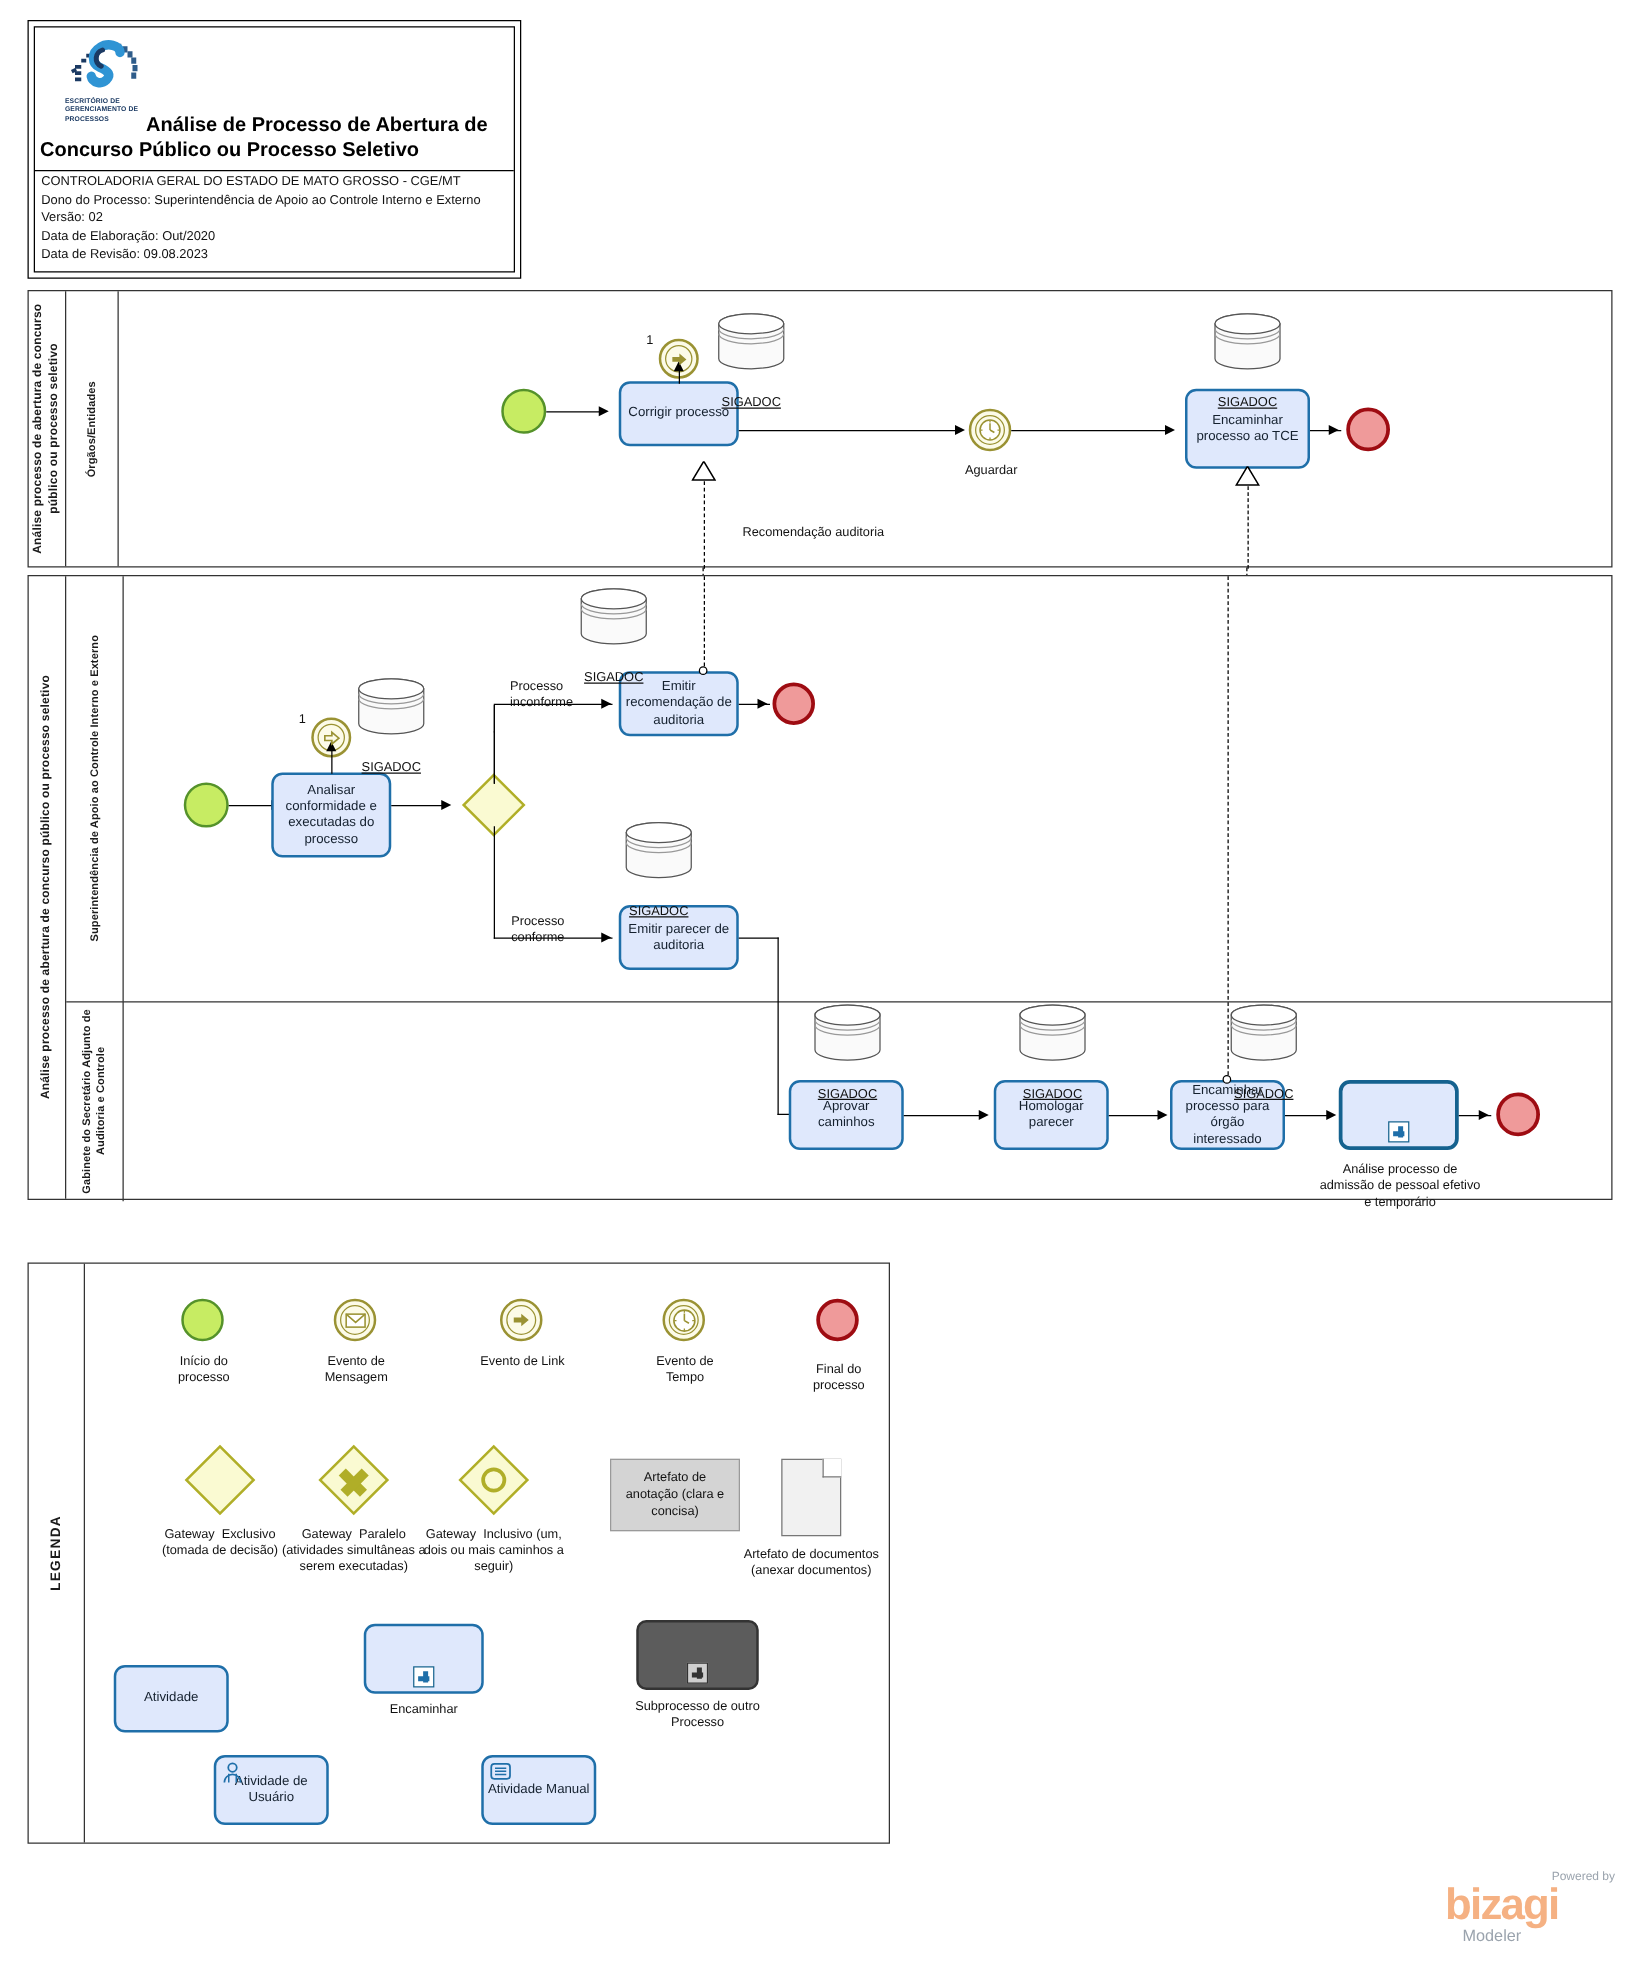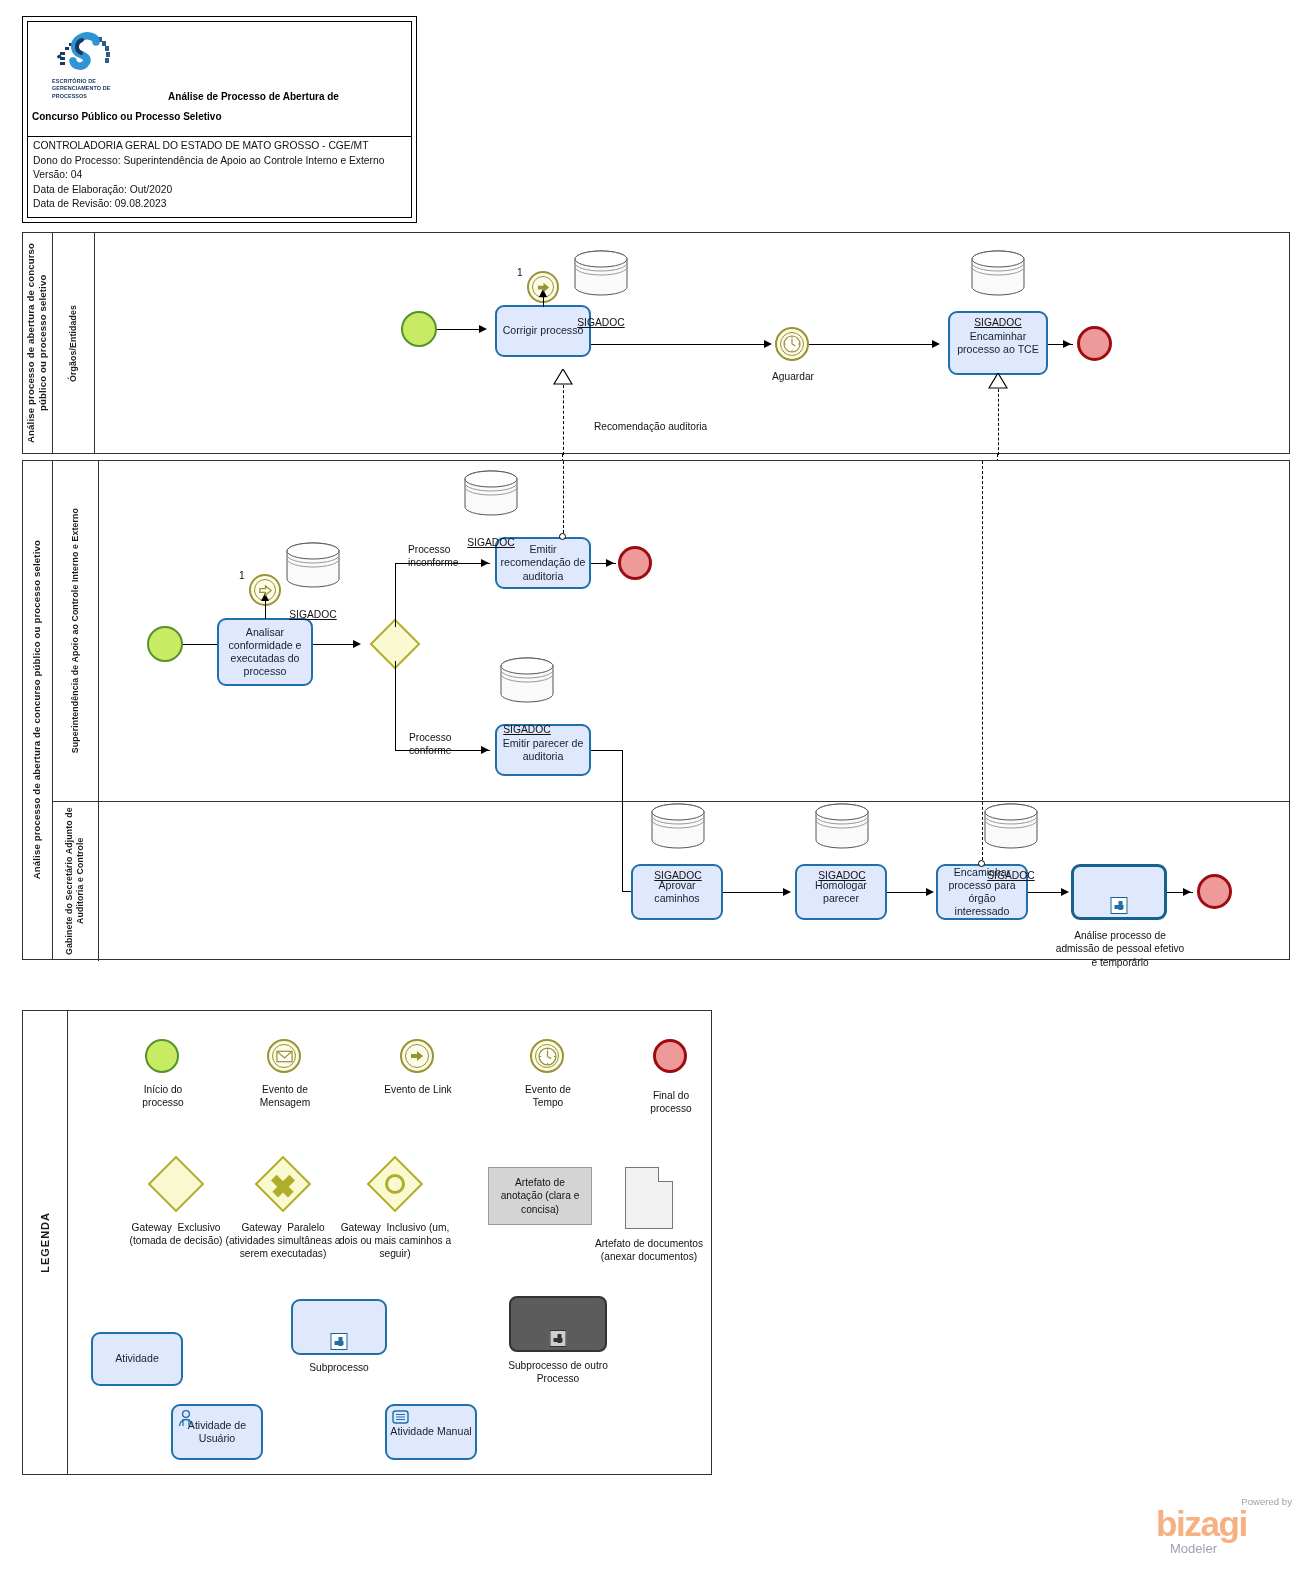--- a/index.html
+++ b/index.html
@@ -4,21 +4,21 @@
 <style>
   html,body{margin:0;padding:0;background:#ffffff;}
   body{width:1313px;height:1575px;position:relative;font-family:"Liberation Sans",sans-serif;color:#1a1a1a;overflow:hidden;}
   .abs{position:absolute;}
 
   
   #header-card{left:22px;top:16px;width:395px;height:207px;border:1.5px solid #000;background:#fff;box-sizing:border-box;}
   #header-inner{position:absolute;left:4px;top:4px;right:4px;bottom:4px;border:1px solid #000;box-sizing:border-box;}
   #logo-box{position:absolute;left:24px;top:8px;width:66px;height:80px;}
   #logo-text{position:absolute;left:0;top:48px;width:66px;font-size:5.4px;font-weight:bold;line-height:1.38;color:#1b3a63;letter-spacing:.1px;}
-  .title-line{font-size:10px;font-weight:bold;color:#000;line-height:1.32;text-align:center;}
+  .title-line{font-size:16px;font-weight:bold;color:#000;line-height:1.32;text-align:center;}
   #title-l1{position:absolute;left:72px;right:4px;top:68px;}
   #title-l2{position:absolute;left:0px;right:4px;top:88px;text-align:left;padding-left:4px;}
   #meta-rule{position:absolute;left:0;right:0;top:114px;height:1px;background:#000;}
   #meta{position:absolute;left:5px;right:4px;top:117px;font-size:10.3px;line-height:1.42;color:#111;}
   #meta div{white-space:normal;}
 
   
   .pool{position:absolute;border:1px solid #333;background:#fff;box-sizing:border-box;}
   .pool-title{position:absolute;left:0;top:0;bottom:0;width:30px;border-right:1px solid #333;box-sizing:border-box;display:flex;align-items:center;justify-content:center;}
   .pool-title span{writing-mode:vertical-rl;transform:rotate(180deg);font-size:9.6px;font-weight:bold;letter-spacing:.15px;text-align:center;line-height:1.28;}
@@ -112,21 +112,21 @@
       <div id="logo-text">ESCRITÓRIO DE GERENCIAMENTO DE PROCESSOS</div>
     </div>
 
     <div id="title-l1" class="title-line">Análise de Processo de Abertura de</div>
     <div id="title-l2" class="title-line">Concurso Público ou Processo Seletivo</div>
     <div id="meta-rule"></div>
 
     <div id="meta">
       <div>CONTROLADORIA GERAL DO ESTADO DE MATO GROSSO - CGE/MT</div>
       <div>Dono do Processo: Superintendência de Apoio ao Controle Interno e Externo</div>
-      <div>Versão: 04</div>
+      <div>Versão: 02</div>
       <div>Data de Elaboração: Out/2020</div>
       <div>Data de Revisão: 09.08.2023</div>
     </div>
   </div>
 </div>
 
 <div id="pool1" class="pool">
   <div class="pool-title">
     <span>Análise processo de abertura de concurso público ou processo seletivo</span>
   </div>
@@ -471,21 +471,21 @@
   <div class="lg-item" style="left:68px;top:290px;">
     <div class="task" style="left:0;top:0;width:92px;height:54px;margin-top:31px;">
       <span>Atividade</span>
     </div>
   </div>
 
   <div class="lg-item" style="left:268px;top:288px;width:120px;">
     <div class="task" style="left:0;top:0;width:96px;height:56px;">
       <div class="subm"></div>
     </div>
-    <div class="lg-cap" style="top:62px;left:48px;">Subprocesso</div>
+    <div class="lg-cap" style="top:62px;left:48px;">Encaminhar</div>
   </div>
 
   <div class="lg-item" style="left:486px;top:285px;width:140px;">
     <div style="position:absolute;left:0;top:0;width:98px;height:56px;background:#5c5c5c;border:2px solid #333;border-radius:8px;box-sizing:border-box;">
       <div style="position:absolute;left:50%;bottom:3px;transform:translateX(-50%);width:17px;height:17px;border:1.4px solid #333;background:#cfcfcf;box-sizing:border-box;">
         <div style="position:absolute;left:3px;top:6.5px;width:9px;height:4px;background:#333;"></div>
         <div style="position:absolute;left:6.5px;top:3px;width:4px;height:9px;background:#333;"></div>
       </div>
     </div>
     <div class="lg-cap wrap" style="top:63px;left:49px;">Subprocesso de outro Processo</div>

